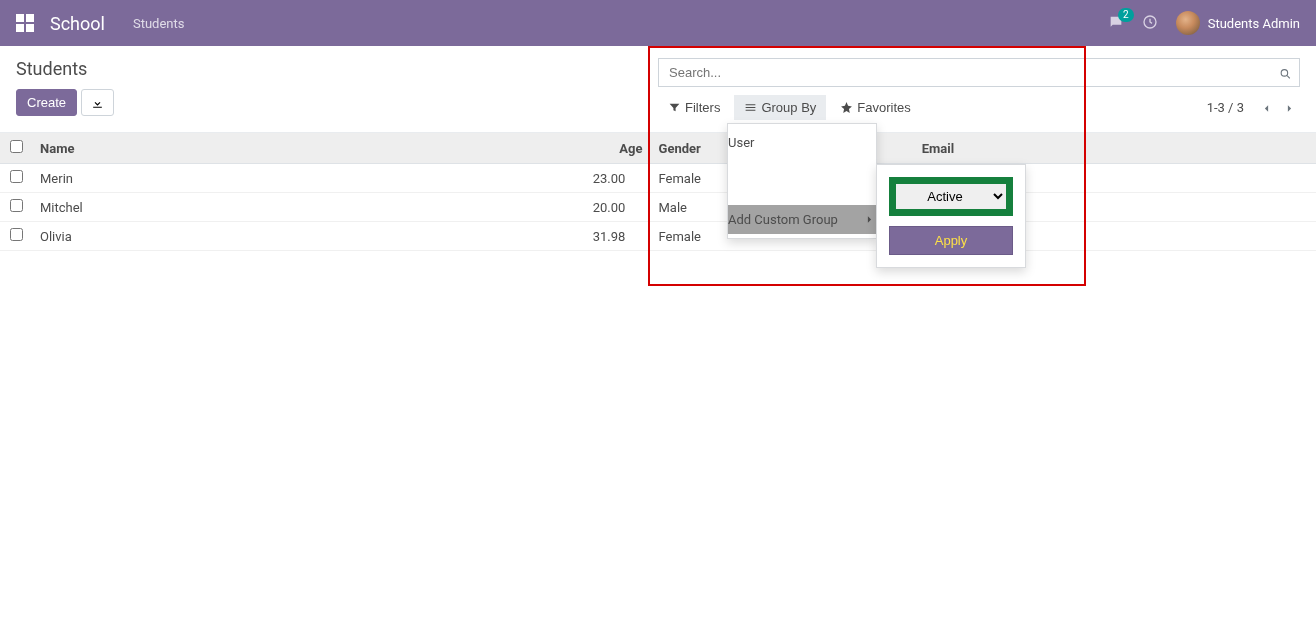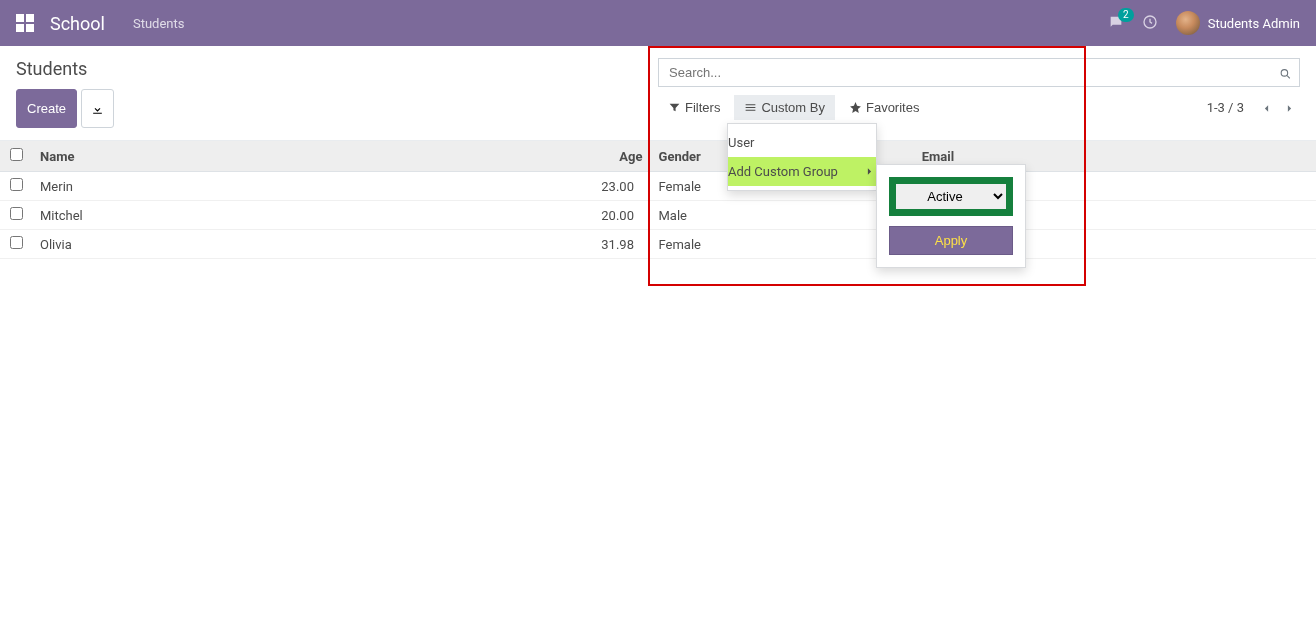--- a/index.html
+++ b/index.html
@@ -17,21 +17,21 @@
 .nav-badge { position: absolute; top: -6px; right: -10px; background: #00a09d; color: #fff; font-size: 10px; border-radius: 8px; padding: 1px 5px; line-height: 1.2; }
 .nav-avatar { width: 24px; height: 24px; border-radius: 50%; background: radial-gradient(circle at 40% 35%, #e3b38a 0%, #c88b5e 40%, #6b5339 100%); display: inline-block; }
 .nav-user { display: flex; align-items: center; gap: 8px; cursor: pointer; }
 
 
 .control-panel { padding: 12px 16px; border-bottom: 1px solid #e9ecef; display: flex; align-items: flex-start; flex-wrap: wrap; }
 .cp-left { flex: 1 1 50%; }
 .cp-right { flex: 1 1 50%; }
 .breadcrumb-title { font-size: 18px; color: #4c4c4c; margin-bottom: 10px; }
 .cp-buttons { display: flex; gap: 4px; }
-.btn { border: 1px solid #ced4da; background: #fff; padding: 11px 10px; border-radius: 3px; font-size: 13px; cursor: pointer; }
+.btn { border: 1px solid #ced4da; background: #fff; padding: 5px 10px; border-radius: 3px; font-size: 13px; cursor: pointer; }
 .btn-primary { background: #7c6a9a; border-color: #7c6a9a; color: #fff; }
 .btn-icon { padding: 5px 9px; }
 
 
 .search-wrap { position: relative; }
 .search-input { width: 100%; border: 1px solid #ced4da; border-radius: 0; padding: 6px 30px 6px 10px; font-size: 13px; outline: none; }
 .search-icon-btn { position: absolute; right: 8px; top: 50%; transform: translateY(-50%); cursor: pointer; color: #6c757d; }
 
 
 .cp-bottom-row { display: flex; align-items: center; margin-top: 8px; }
@@ -40,28 +40,28 @@
 .opt-btn.active { background: #e9ecef; }
 .pager { margin-left: auto; display: flex; align-items: center; gap: 12px; color: #4c4c4c; font-size: 13px; }
 .pager-arrows { display: flex; gap: 2px; }
 .pager-arrow { cursor: pointer; color: #6c757d; padding: 4px; }
 
 
 .list-table { width: 100%; border-collapse: collapse; }
 .list-table thead th { background: #eeeeee; border-bottom: 1px solid #dee2e6; text-align: left; font-weight: 700; font-size: 13px; padding: 7px 8px; color: #4c4c4c; }
 .list-table thead th.num { text-align: right; }
 .list-table tbody td { border-bottom: 1px solid #f0f0f0; padding: 6px 8px; font-size: 13px; color: #4c4c4c; }
-.list-table tbody td.num { text-align: center; }
+.list-table tbody td.num { text-align: left; }
 .list-table .chk-col { width: 32px; text-align: center; }
 input[type="checkbox"] { cursor: pointer; }
 
 
 .groupby-menu { position: absolute; top: 123px; left: 727px; background: #fff; border: 1px solid #d8dadd; box-shadow: 0 4px 10px rgba(0,0,0,0.15); min-width: 150px; z-index: 20; padding: 4px 0; }
 .menu-item { padding: 7px 0; font-size: 13px; color: #4c4c4c; cursor: pointer; display: flex; align-items: center; justify-content: space-between; }
-.menu-item.highlight { background: #bef264; }
+.menu-item.highlight { background: #a3a3a3; margin-top: 48px; }
 .submenu { position: absolute; top: 164px; left: 876px; background: #fff; border: 1px solid #d8dadd; box-shadow: 0 4px 10px rgba(0,0,0,0.15); padding: 12px; z-index: 21; width: 150px; }
 .submenu select { width: 100%; padding: 4px 6px; border: 7px solid #15803d; font-size: 13px; margin-bottom: 10px; background: #efefef; text-align: center; }
 .submenu .btn-apply { width: 100%; background: #7c6a9a; color: #fde047; border: 1px solid #6b5b88; padding: 6px; border-radius: 0; font-size: 13px; cursor: pointer; }
 
 
 .anno-box { position: absolute; border: 2px solid #d40000; pointer-events: none; z-index: 30; }
 
 
 svg.ico { width: 13px; height: 13px; fill: currentColor; vertical-align: middle; }
 svg.ico-lg { width: 16px; height: 16px; fill: currentColor; }
@@ -127,21 +127,21 @@
         <button class="opt-btn">
           <svg class="ico" viewBox="0 0 24 24">
               <path d="M3 5h18l-7 8v6l-4-2v-4z"></path>
             </svg>
           <span>Filters</span>
         </button>
         <button class="opt-btn active">
           <svg class="ico" viewBox="0 0 24 24">
               <path d="M3 6h18v2H3zM3 11h18v2H3zM3 16h18v2H3z"></path>
             </svg>
-          <span>Custom By</span>
+          <span>Group By</span>
         </button>
         <button class="opt-btn">
           <svg class="ico" viewBox="0 0 24 24">
               <path d="M12 2l2.9 6.9L22 10l-5.5 4.8L18 22l-6-3.5L6 22l1.5-7.2L2 10l7.1-1.1z"></path>
             </svg>
           <span>Favorites</span>
         </button>
       </div>
       <div class="pager">
         <span>1-3 / 3</span>

